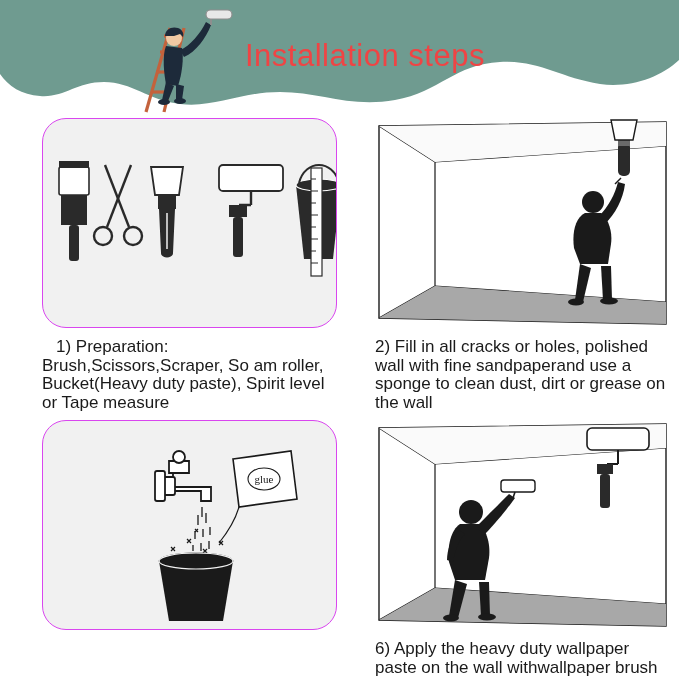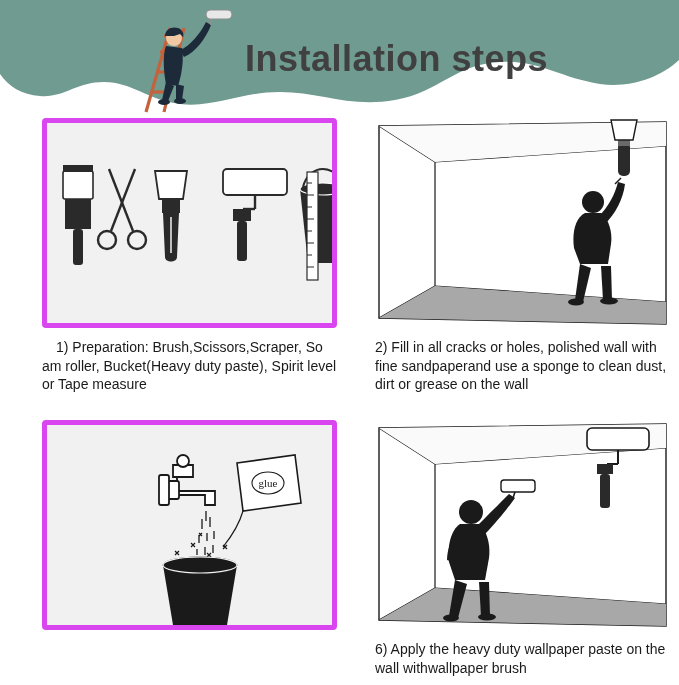--- a/index.html
+++ b/index.html
@@ -26,24 +26,24 @@
   }
   .header-blob {
     position: absolute;
     top: 0;
     left: 0;
   }
   .header-title {
     position: absolute;
     left: 245px;
     top: 38px;
-    font-size: 36px;
-    color: #404040;
+    font-size: 31px;
+    color: #ef4444;
     letter-spacing: 0.5px;
-    font-weight: bold;
+    font-weight: normal;
     white-space: nowrap;
   }
   .painter {
     position: absolute;
     left: 118px;
     top: 0px;
     width: 120px;
     height: 115px;
   }
 
@@ -60,38 +60,38 @@
     width: 295px;
   }
   .step-1 { left: 42px;  top: 0px; }
   .step-2 { left: 375px; top: 0px; }
   .step-3 { left: 42px;  top: 302px; }
   .step-4 { left: 375px; top: 302px; }
 
   .panel {
     width: 295px;
     height: 210px;
-    border: 5px solid #d946ef;
-    border-radius: 4px;
+    border: 1px solid #d946ef;
+    border-radius: 24px;
     background: #f2f2f2;
     position: relative;
     overflow: hidden;
     box-sizing: border-box;
   }
   .panel.plain {
     background: #f1f1f1;
   }
   .panel.room {
     background: #ffffff;
     border-radius: 0;
     border: none;
   }
   .caption {
     margin-top: 10px;
-    font-size: 14px;
+    font-size: 17px;
     line-height: 18.5px;
     color: #1a1a1a;
     width: 295px;
   }
   .caption.indent {
     text-indent: 14px;
   }
 
   svg { display: block; }
 </style>

